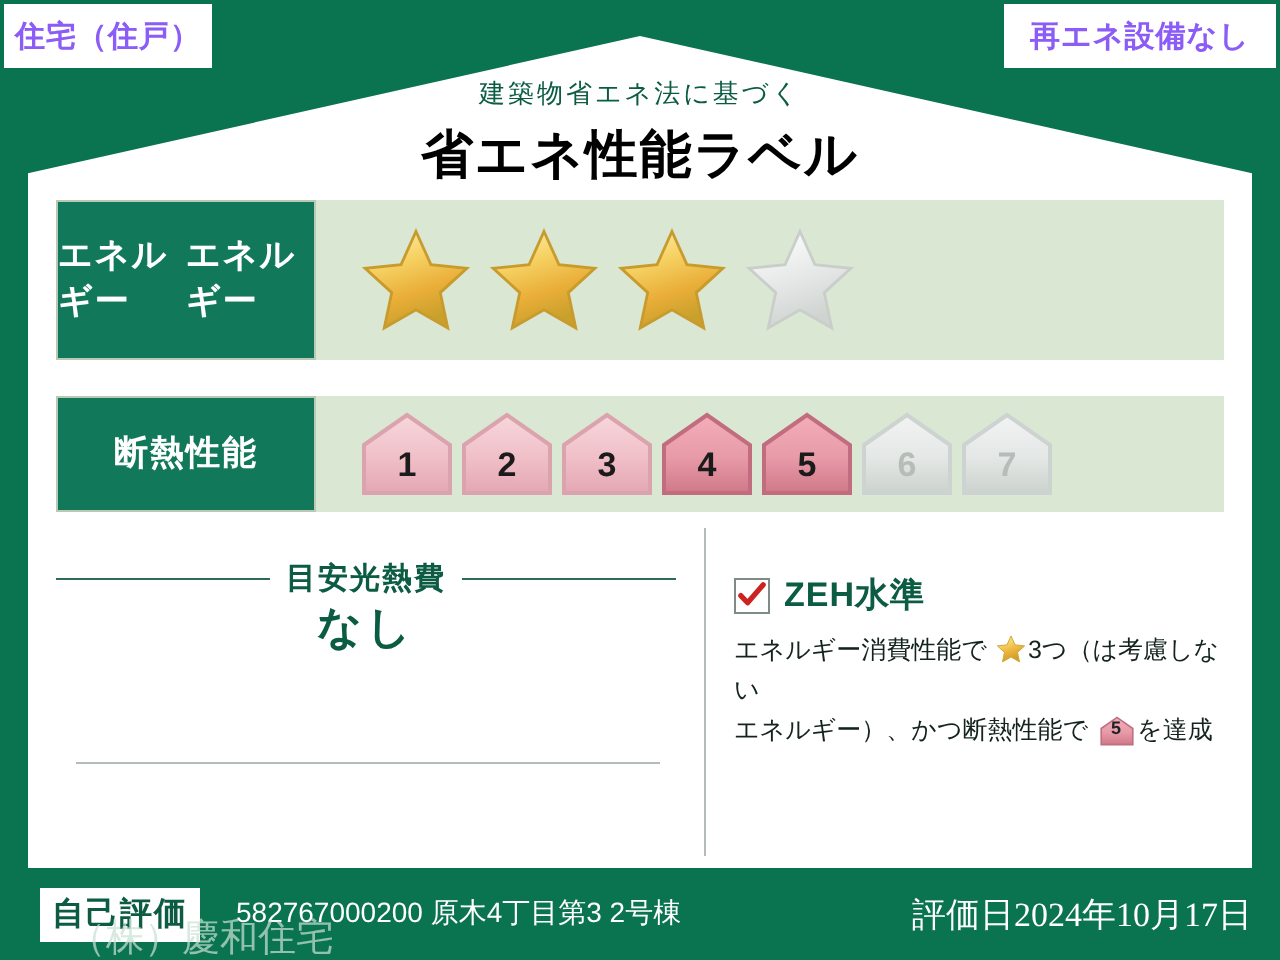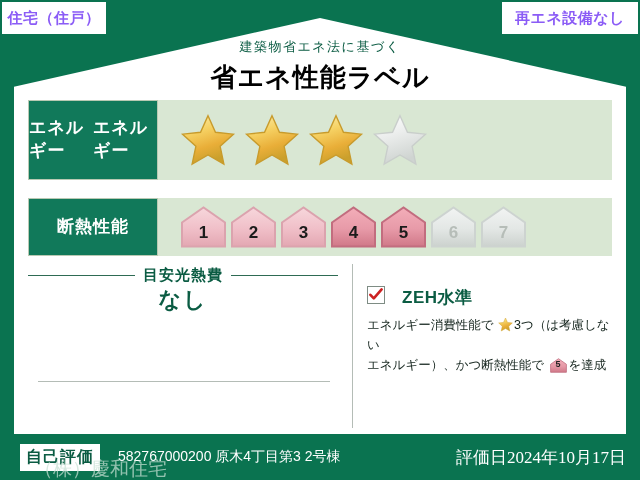--- a/index.html
+++ b/index.html
@@ -130,21 +130,21 @@
   .lower-right{
     flex:1;
     position:relative;
     padding-top:22px;
   }
 
   
   .cost-head{
     display:flex; align-items:center;
     gap:8px;
-    margin-top:2px;
+    margin-top:16px;
   }
   .cost-head .rule{
     flex:1; height:1px; background:#2e6b54;
   }
   .cost-head .txt{
     color:#0b5c43;
     font-size:15px;
     font-weight:bold;
     letter-spacing:1px;
     white-space:nowrap;
@@ -159,21 +159,21 @@
   .divider-h{
     position:absolute;
     left:10px; right:8px;
     top:117px;
     height:1px;
     background:#b4bcb6;
   }
 
   
   .zeh-head{
-    display:flex; align-items:flex-start; gap:17px;
+    display:flex; align-items:center; gap:7px;
   }
   .checkbox{
     width:18px; height:18px;
     border:1px solid #7e8c84;
     background:#fff;
     position:relative;
     flex:0 0 auto;
   }
   .checkbox svg{ position:absolute; left:1px; top:1px; }
   .zeh-title{

